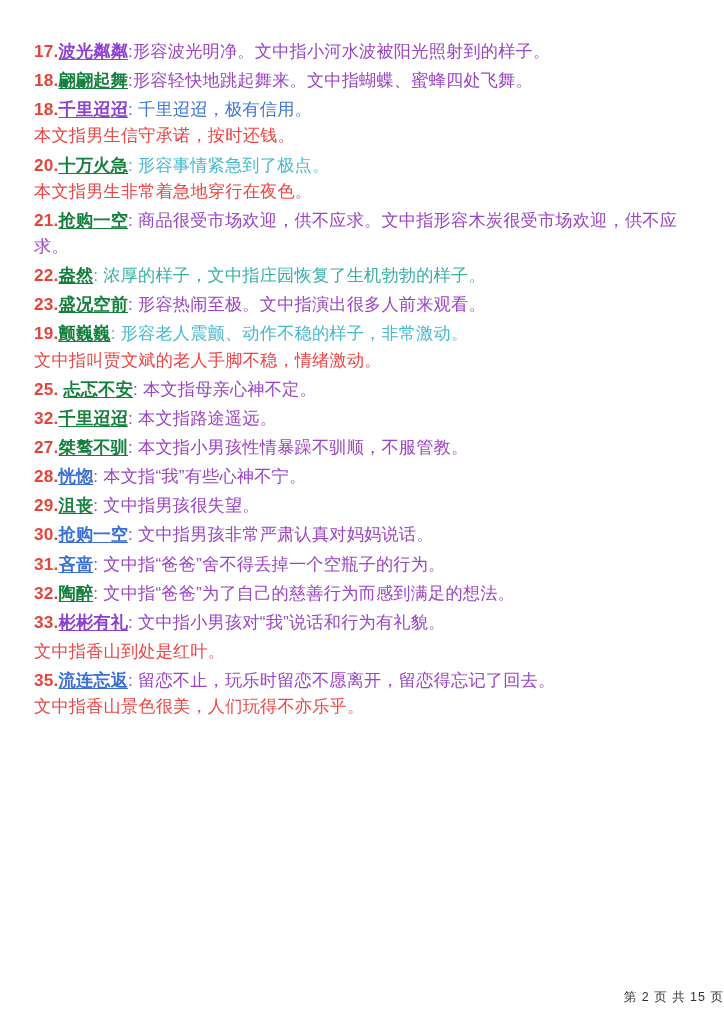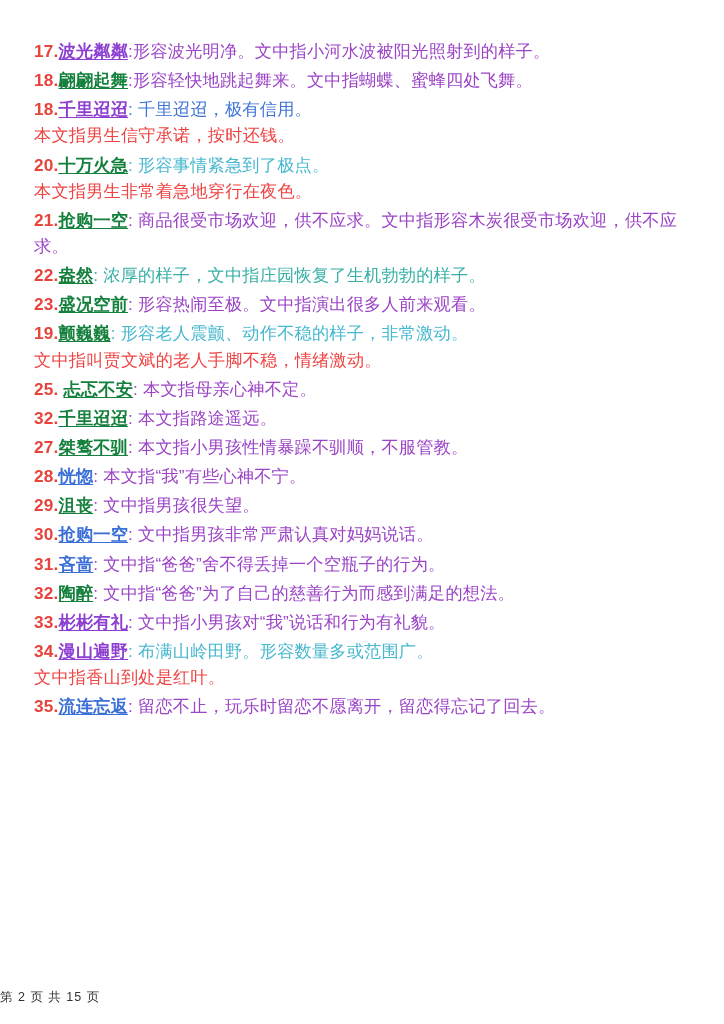--- a/index.html
+++ b/index.html
@@ -45,21 +45,21 @@
   .def-purple { color: #9b44c6; }
   .def-blue   { color: #3f76d6; }
   .def-cyan   { color: #46b8cf; }
   .def-teal   { color: #38b0a6; }
   .note-purple { color: #ef4444; }
   .footer {
     position: absolute;
     left: 0;
     right: 0;
     bottom: 18px;
-    text-align: left;
+    text-align: right;
     font-size: 12.5px;
     color: #333333;
     letter-spacing: 1px;
   }
   .sep { display: inline; }
 </style>
 </head>
 <body>
 
 <div class="page">
@@ -163,26 +163,24 @@
     </span>
   </div>
 
   <div class="entry">
     <span class="line">
       <span class="num">33.</span><span class="term term-purple">彬彬有礼</span><span class="sep def-purple">:</span>  <span class="def-purple">文中指小男孩对“我”说话和行为有礼貌。</span>
     </span>
   </div>
 
   <div class="entry">
-    <span class="line">
-      <span class="num">34.</span><span class="term term-purple">漫山遍野</span><span class="sep def-cyan">:</span> <span class="def-cyan">布满山岭田野。形容数量多或范围广。</span>
-    </span>
     <span class="line note-purple">文中指香山到处是红叶。</span>
   </div>
 
   <div class="entry">
     <span class="line">
       <span class="num">35.</span><span class="term term-blue">流连忘返</span><span class="sep def-purple">:</span> <span class="def-purple">留恋不止，玩乐时留恋不愿离开，留恋得忘记了回去。</span>
     </span>
+    <span class="line note-purple">文中指香山景色很美，人们玩得不亦乐乎。</span>
   </div>
 
   <div class="footer">第 2 页 共 15 页</div>
 </div>
 
 </body></html>

